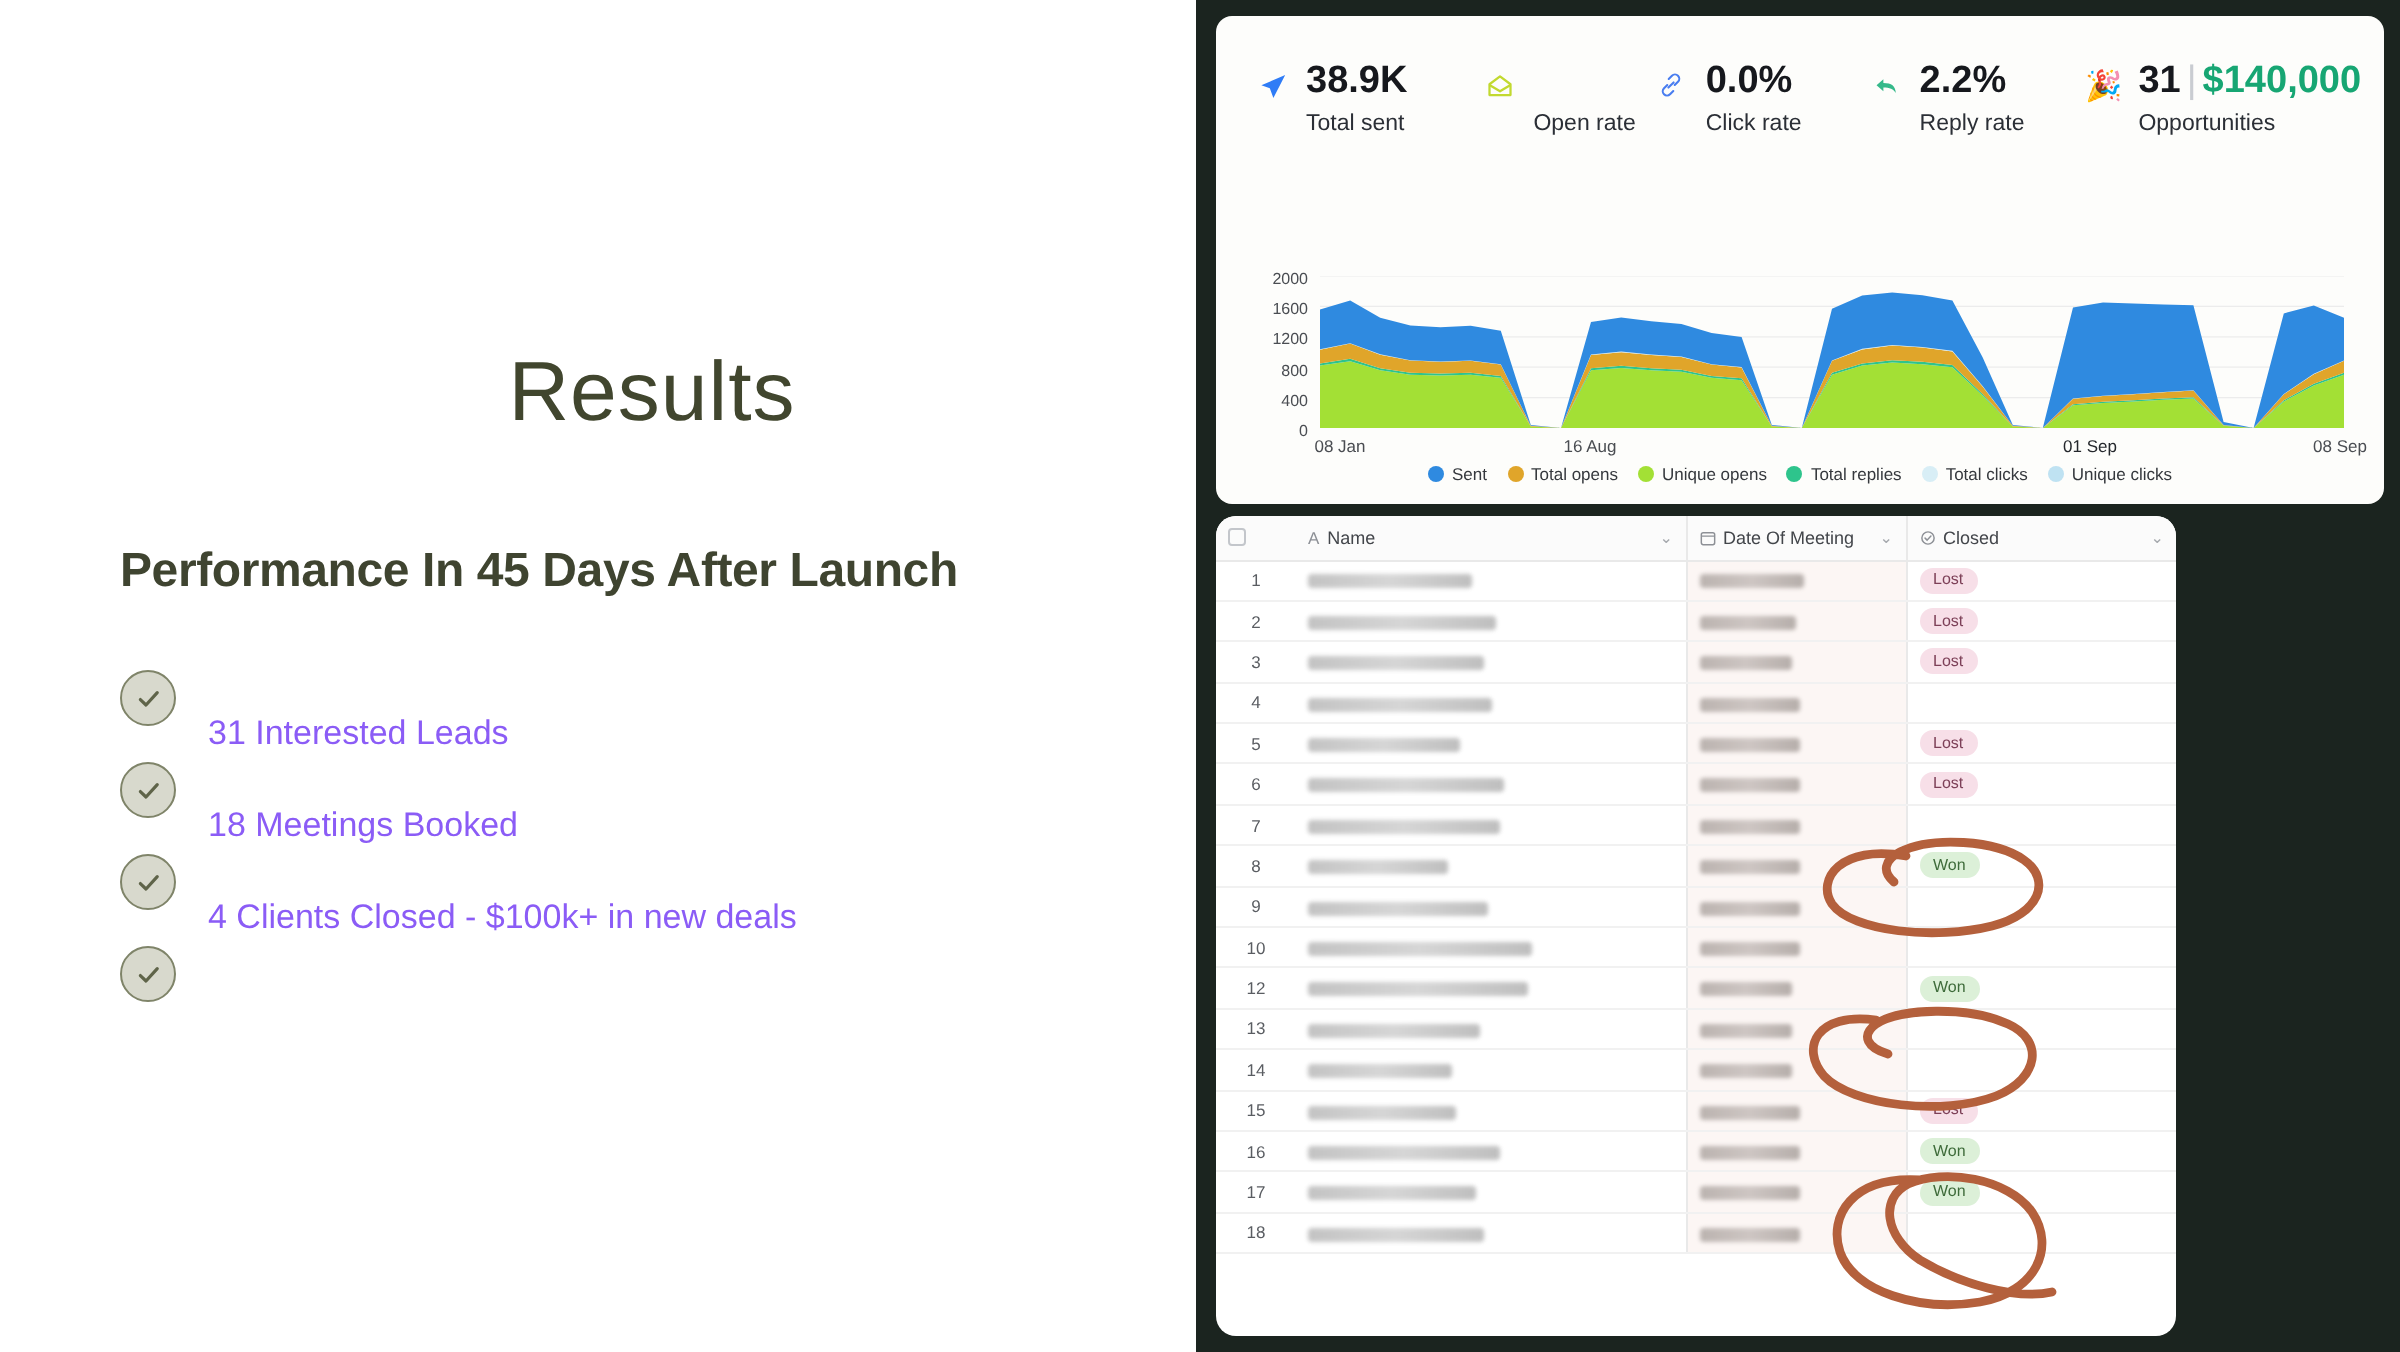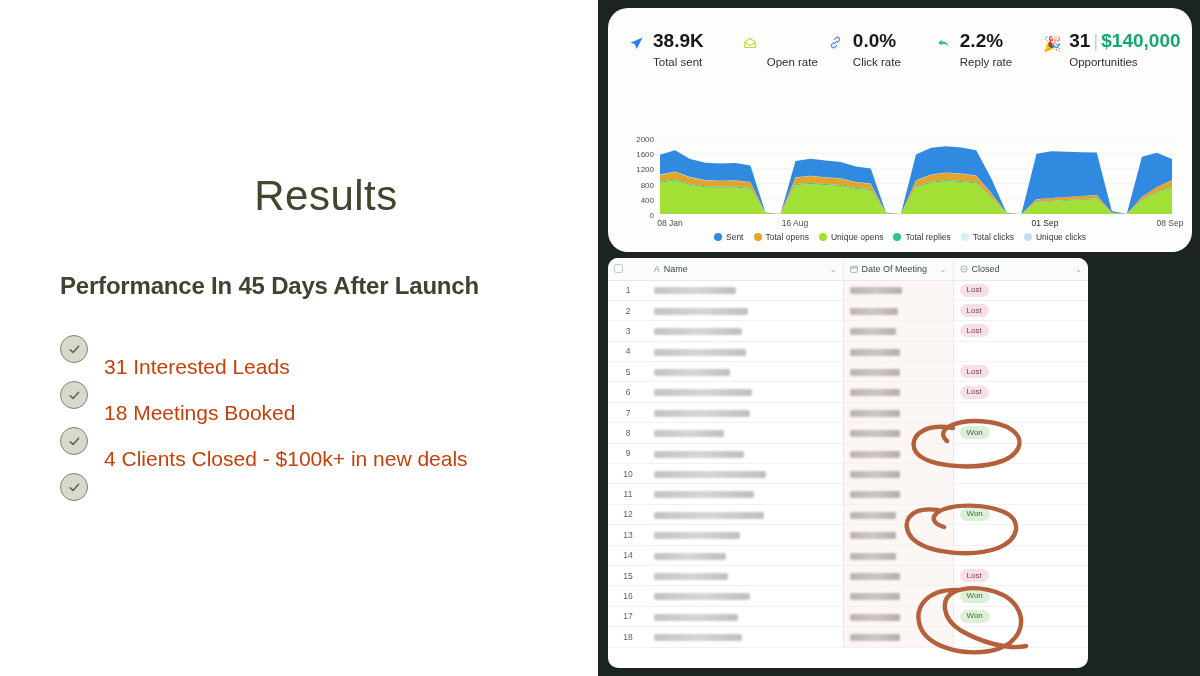--- a/index.html
+++ b/index.html
@@ -21,32 +21,32 @@
     font-size: 24px; font-weight: bold; color: #3f4430; letter-spacing: -0.2px;
   }
   .bullets { position: absolute; left: 60px; top: 326px; width: 520px; }
   .bullet { display: flex; align-items: center; height: 46px; margin-bottom: 0px; }
   .check-icon {
     width: 28px; height: 28px; min-width: 28px; border-radius: 50%;
     background: #d8d9cd; border: 1.5px solid #7f8469;
     display: flex; align-items: center; justify-content: center; margin-right: 16px;
   }
   .check-icon svg { display: block; }
-  .bullet-label { font-size: 21px; color: #c2410c; font-weight: 400; white-space: nowrap; margin-top: 36px; }
+  .bullet-label { font-size: 17px; color: #8b5cf6; font-weight: 400; white-space: nowrap; margin-top: 36px; }
 
   
   .right-panel {
     position: absolute; left: 598px; top: 0; width: 602px; height: 676px;
     background: #1b241f;
   }
 
   
   .analytics-card {
     position: absolute; left: 10px; top: 8px; width: 584px; height: 244px;
-    background: #fdfdfb; border-radius: 20px; overflow: hidden;
+    background: #fdfdfb; border-radius: 8px; overflow: hidden;
   }
   .stats-row { display: flex; align-items: flex-start; padding: 22px 16px 0 18px; gap: 2px; }
   .stat { display: flex; align-items: flex-start; gap: 7px; }
   .stat-icon { font-size: 16px; line-height: 1; padding-top: 6px; width: 20px; text-align: center; }
   .stat-text { display: flex; flex-direction: column; }
   .stat-value { font-size: 19px; font-weight: bold; color: #16181d; line-height: 1.15; white-space: nowrap; }
   .stat-value .money { color: #17a673; }
   .stat-value .divider { color: #c9ccd1; font-weight: 400; padding: 0 3px; }
   .stat-label { font-size: 11.5px; color: #2b2f36; margin-top: 4px; white-space: nowrap; }
   .stat-empty-value { height: 22px; }
@@ -391,26 +391,20 @@
               <td class="td-date col-sep"><span class="redact date" style="width:50px"></span></td>
               <td class="col-sep"></td>
             </tr>
             <tr>
               <td class="td-num">10</td>
               <td><span class="redact" style="width:112px"></span></td>
               <td class="td-date col-sep"><span class="redact date" style="width:50px"></span></td>
               <td class="col-sep"></td>
             </tr>
             <tr>
-              <td class="td-num">11</td>
-              <td><span class="redact" style="width:100px"></span></td>
-              <td class="td-date col-sep"><span class="redact date" style="width:50px"></span></td>
-              <td class="col-sep"></td>
-            </tr>
-            <tr>
               <td class="td-num">12</td>
               <td><span class="redact" style="width:110px"></span></td>
               <td class="td-date col-sep"><span class="redact date" style="width:46px"></span></td>
               <td class="col-sep"><span class="badge won">Won</span></td>
             </tr>
             <tr>
               <td class="td-num">13</td>
               <td><span class="redact" style="width:86px"></span></td>
               <td class="td-date col-sep"><span class="redact date" style="width:46px"></span></td>
               <td class="col-sep"></td>

